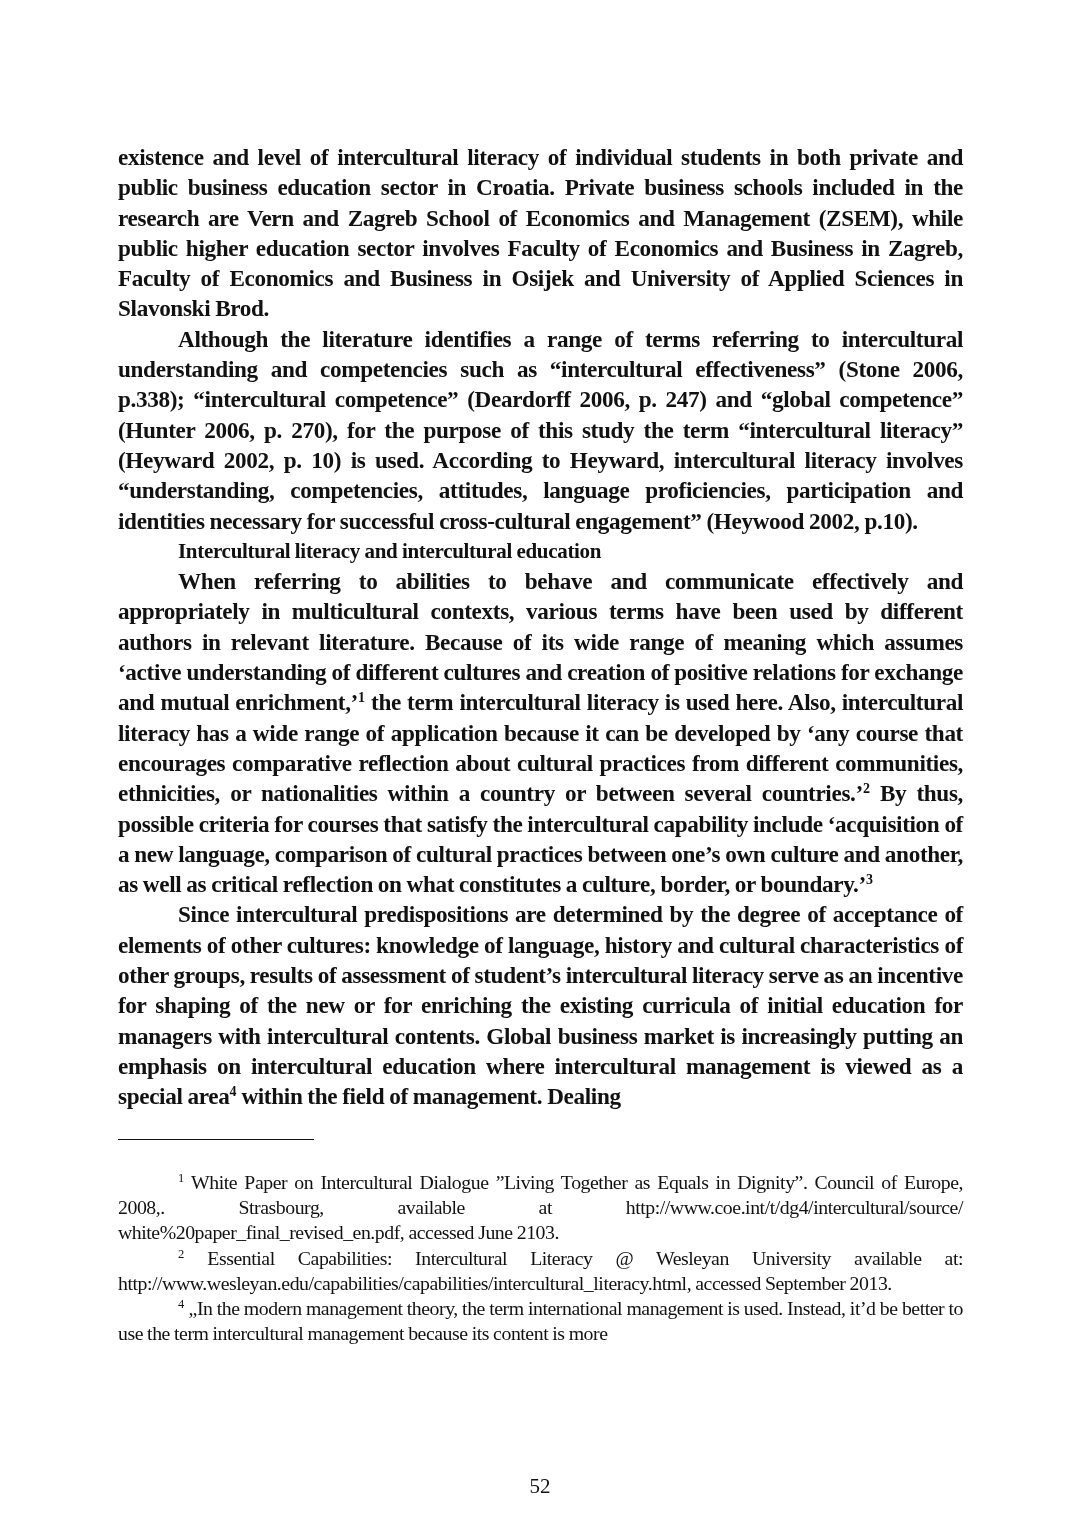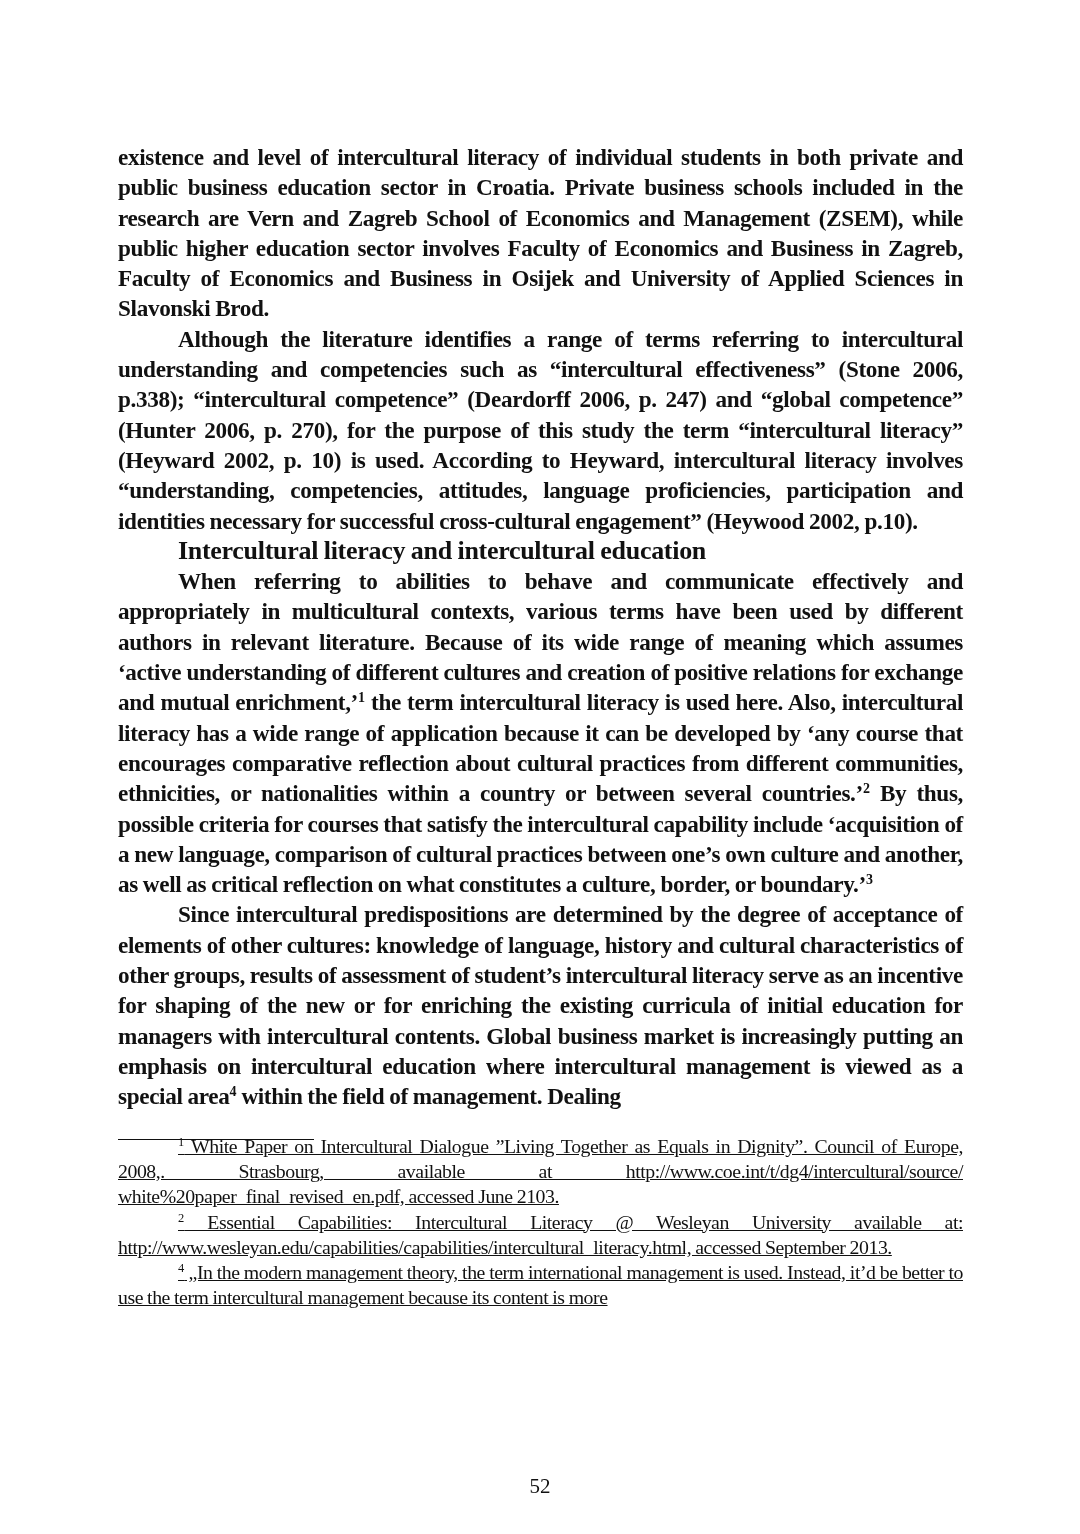--- a/index.html
+++ b/index.html
@@ -32,49 +32,48 @@
       margin: 0;
       font-weight: bold;
     }
     .indent {
       text-indent: 60px;
     }
     .heading {
       font-weight: bold;
       text-indent: 60px;
       margin: 0;
-      font-size: 26px;
+      font-size: 21px;
       line-height: 30.3px;
       letter-spacing: -0.3px;
     }
     sup {
       font-size: 14px;
       line-height: 0;
       vertical-align: 8px;
       letter-spacing: 0;
     }
     .footnote-rule {
       position: absolute;
       left: 118px;
       top: 1139px;
       width: 196px;
       height: 0;
       border-top: 1.3px solid #111111;
     }
     .footnotes {
       position: absolute;
       left: 118px;
-      top: 1134px;
+      top: 1170px;
       width: 845px;
       font-size: 19.8px;
       line-height: 25.2px;
       text-align: justify;
       letter-spacing: -0.45px;
       word-spacing: -0.4px;
-      text-decoration: underline;
     }
     .footnotes p {
       margin: 0;
       text-indent: 60px;
     }
     .footnotes sup {
       font-size: 12.5px;
       vertical-align: 7px;
     }
     .page-number {

